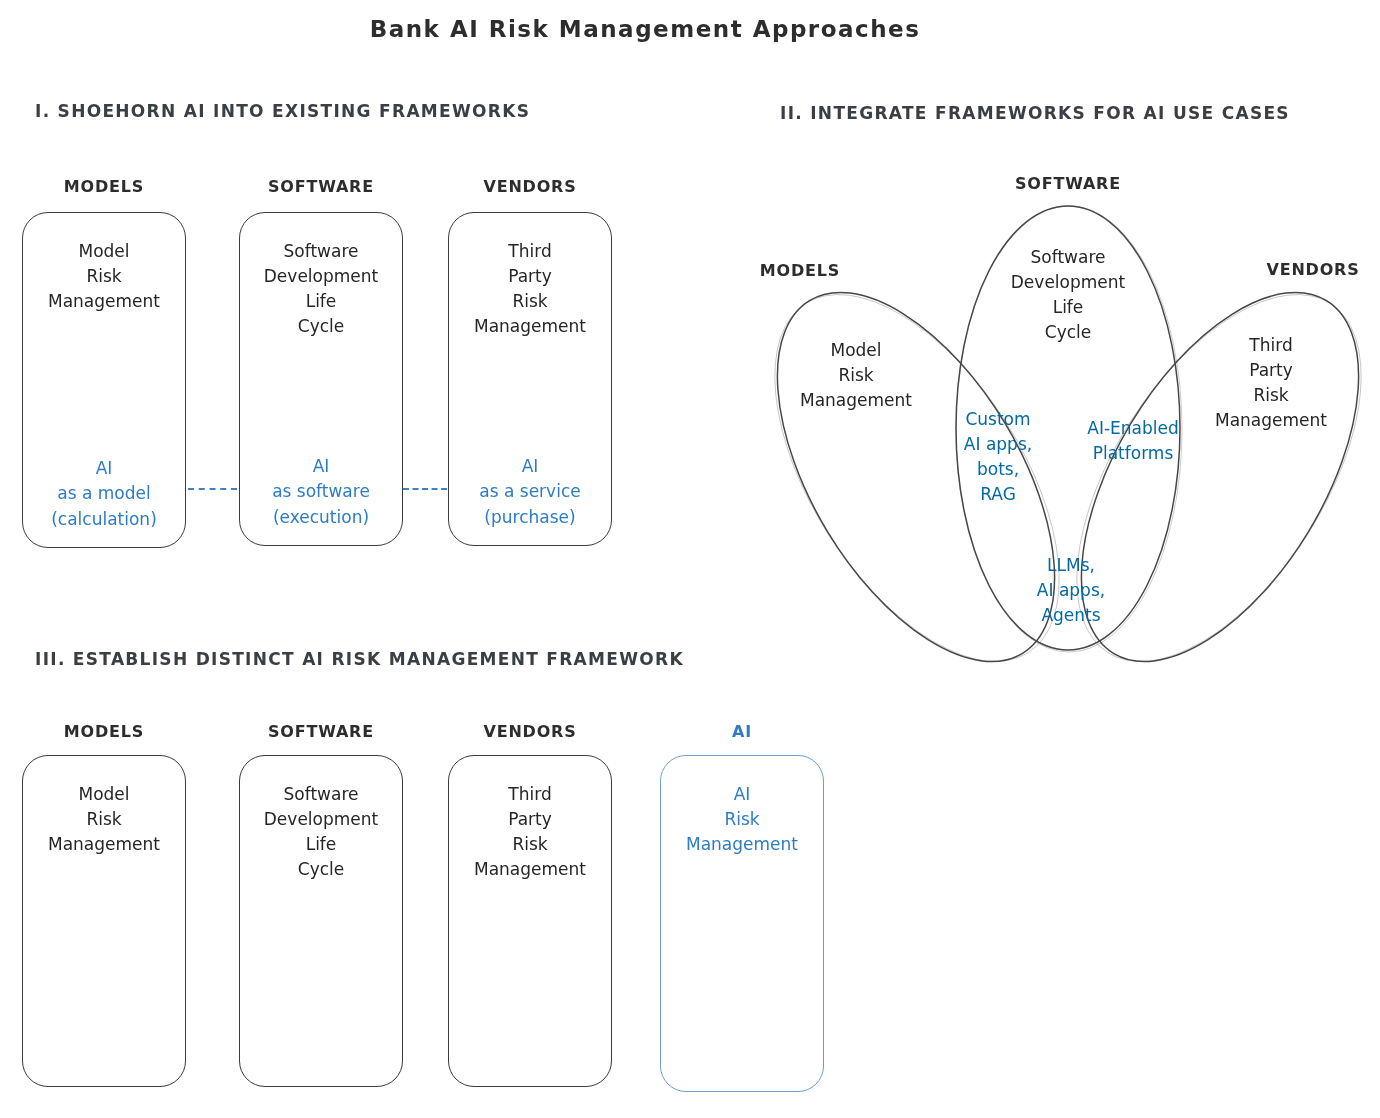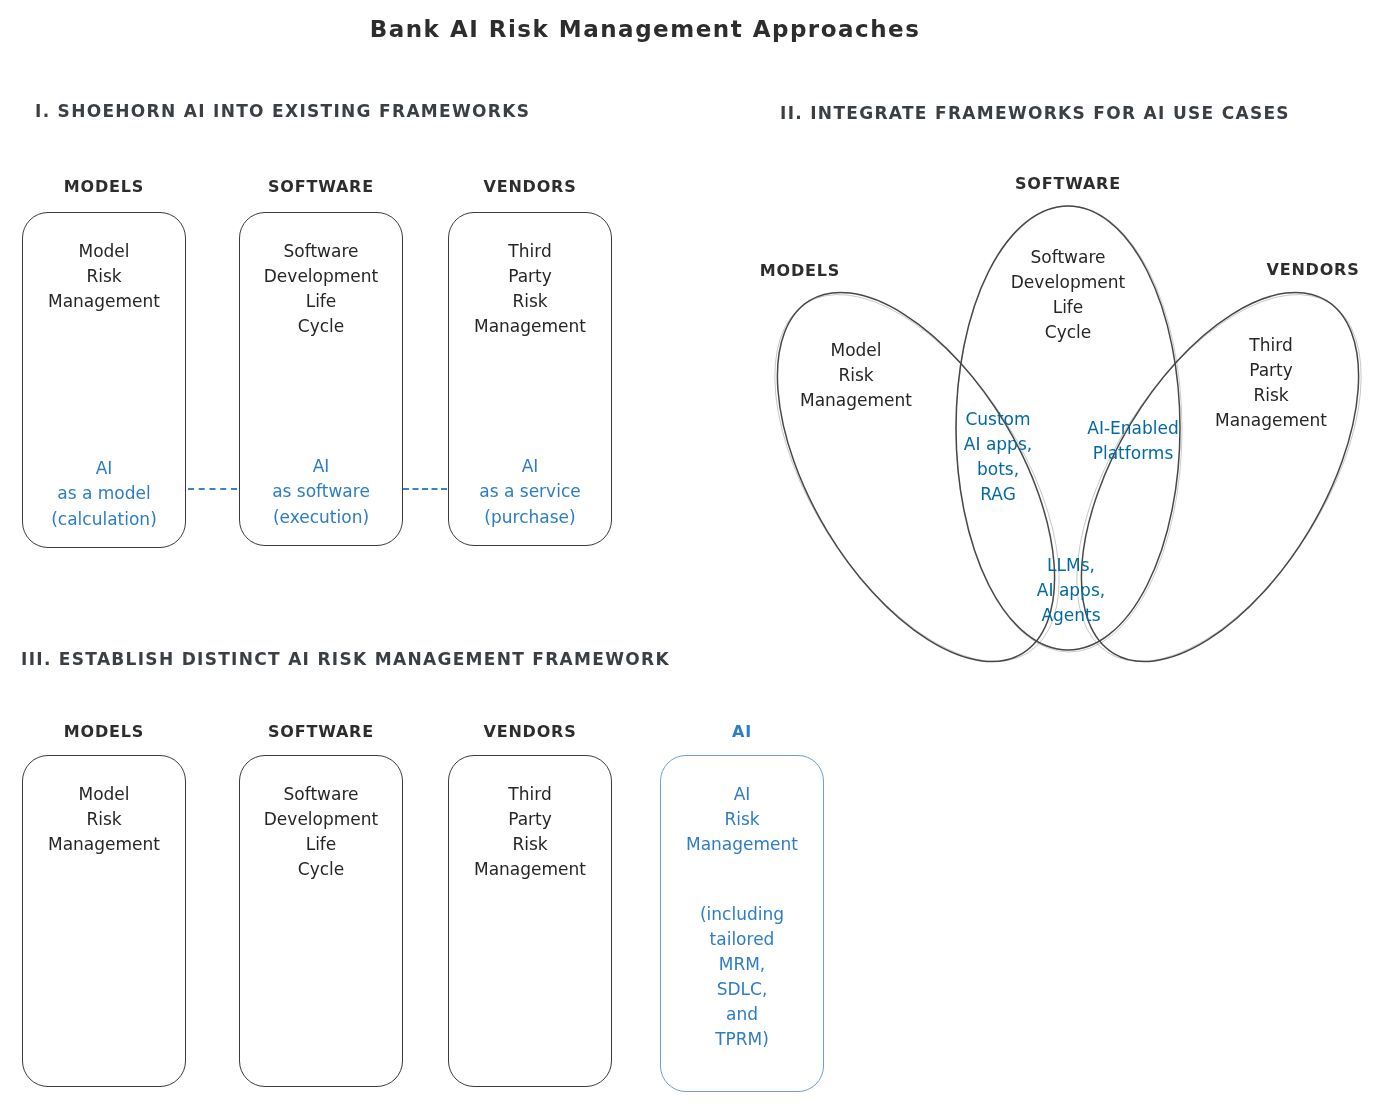--- a/index.html
+++ b/index.html
@@ -125,21 +125,21 @@
   <div class="venn-text blue" style="left:998px; top:407px; width:120px;">Custom
 AI apps,
 bots,
 RAG</div>
   <div class="venn-text blue" style="left:1133px; top:416px; width:130px;">AI-Enabled
 Platforms</div>
   <div class="venn-text blue" style="left:1071px; top:553px; width:130px;">LLMs,
 AI apps,
 Agents</div>
 
-  <div class="sec-heading" style="left:21px; top:649px;">III. ESTABLISH DISTINCT AI RISK MANAGEMENT FRAMEWORK</div>
+  <div class="sec-heading" style="left:35px; top:649px;">III. ESTABLISH DISTINCT AI RISK MANAGEMENT FRAMEWORK</div>
 
   <div class="box-label" style="left:22px; top:722px;">MODELS</div>
   <div class="box-label" style="left:239px; top:722px;">SOFTWARE</div>
   <div class="box-label" style="left:448px; top:722px;">VENDORS</div>
   <div class="box-label accent-label" style="left:660px; top:722px;">AI</div>
 
   <div class="fbox" style="left:22px; top:755px; height:332px;">
     <div class="fbox-body">Model
 Risk
 Management</div>
@@ -153,21 +153,15 @@
   <div class="fbox" style="left:448px; top:755px; height:332px;">
     <div class="fbox-body">Third
 Party
 Risk
 Management</div>
   </div>
   <div class="fbox accent-box" style="left:660px; top:755px; height:337px;">
     <div class="fbox-body">AI
 Risk
 Management</div>
-    <div class="fbox-note">(including
-tailored
-MRM,
-SDLC,
-and
-TPRM)</div>
   </div>
 
 </div>
 
 </body></html>

